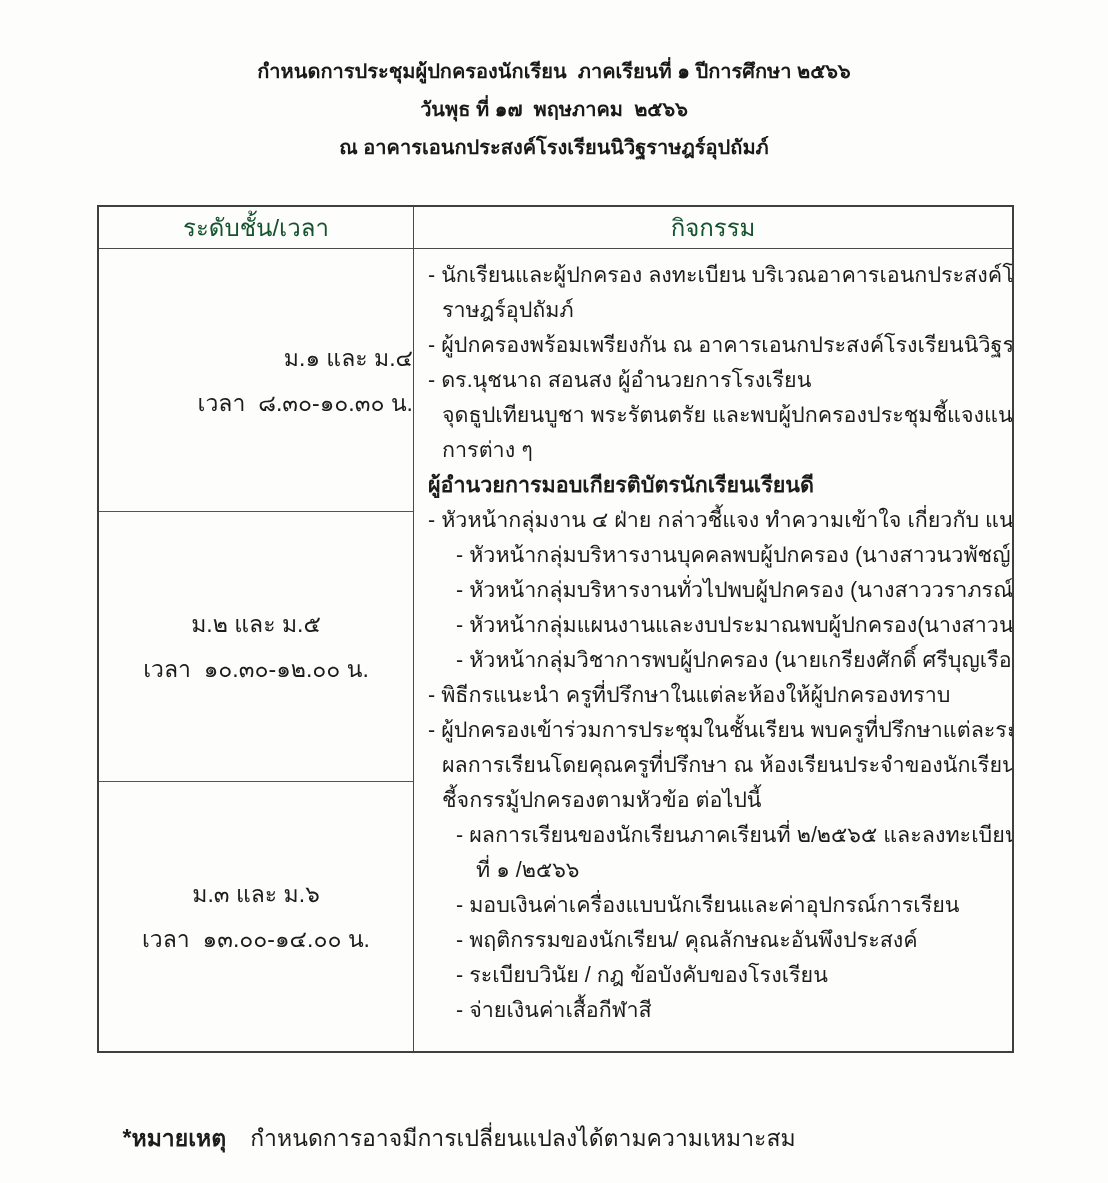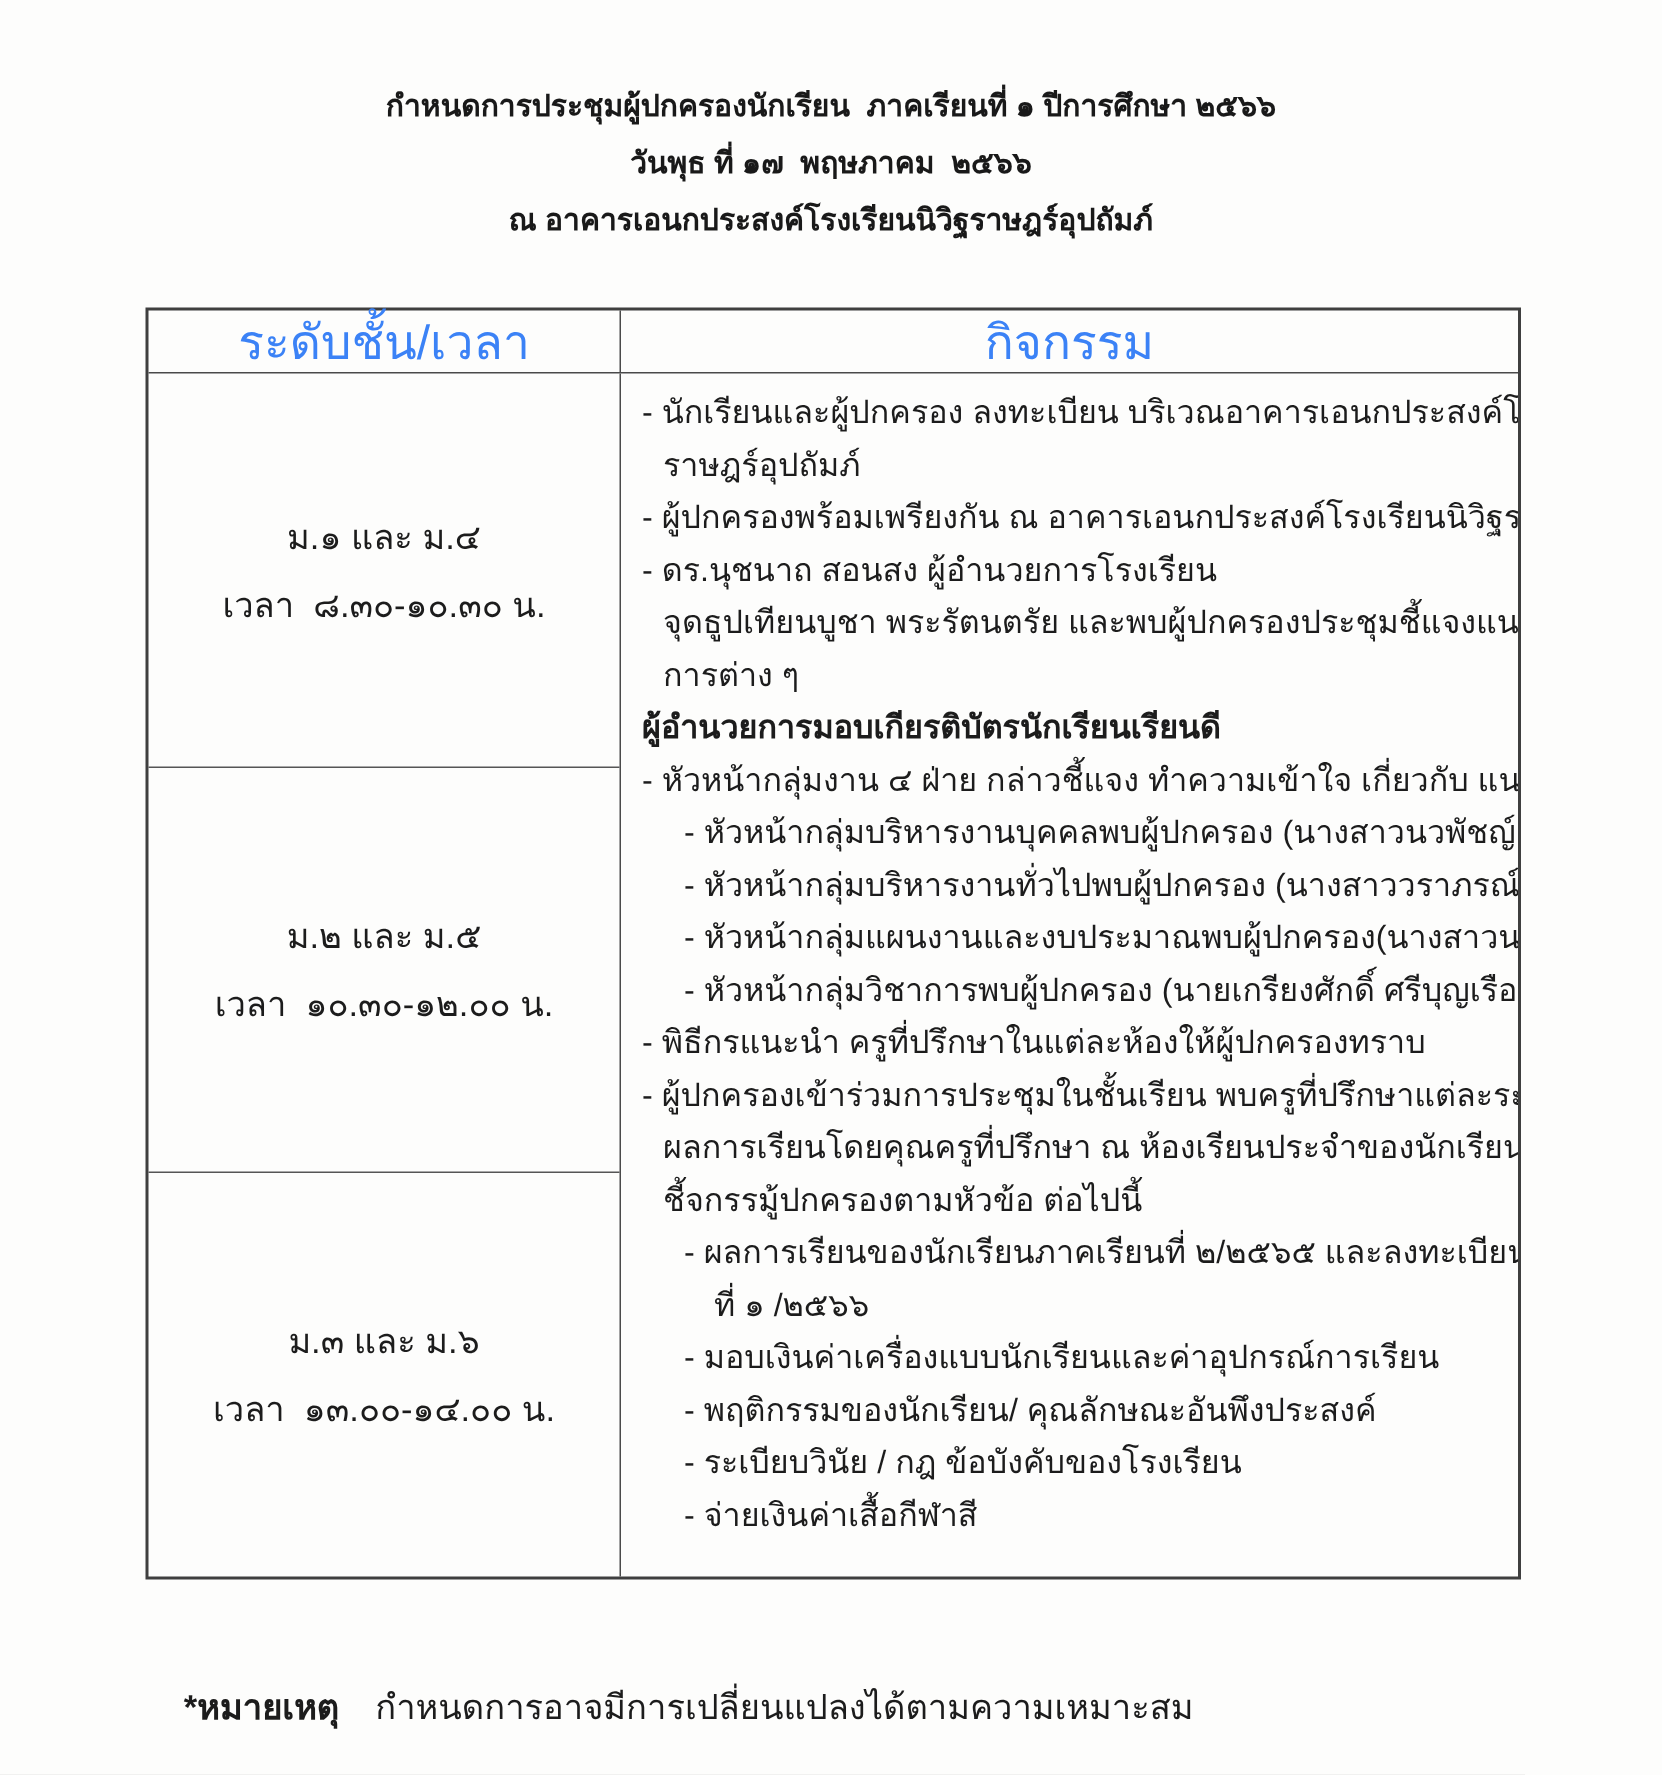--- a/index.html
+++ b/index.html
@@ -49,23 +49,23 @@
     display: flex;
     height: 42px;
     flex: 0 0 42px;
     border-bottom: 1.5px solid #4a4a4a;
     box-sizing: border-box;
   }
   .th {
     display: flex;
     align-items: center;
     justify-content: center;
-    font-size: 32px;
+    font-size: 24px;
     font-weight: 400;
-    color: #3b82f6;
+    color: #14532d;
   }
   .th-left {
     width: 315px;
     flex: 0 0 315px;
     border-right: 1.5px solid #4a4a4a;
     box-sizing: border-box;
   }
   .th-right { flex: 1; }
   .tbody {
     display: flex;
@@ -81,21 +81,21 @@
     flex-direction: column;
   }
   .slot-cell {
     display: flex;
     flex-direction: column;
     align-items: center;
     justify-content: center;
     gap: 15px;
     box-sizing: border-box;
   }
-  .slot-cell.r1 { height: 263px; flex: 0 0 263px; border-bottom: 1.2px solid #555; }
+  .slot-cell.r1 { height: 263px; flex: 0 0 263px; border-bottom: 1.2px solid #555; align-items: flex-end; }
   .slot-cell.r2 { height: 270px; flex: 0 0 270px; border-bottom: 1.2px solid #555; }
   .slot-cell.r3 { flex: 1; }
   .slot-class, .slot-time {
     font-size: 23px;
     line-height: 30px;
     white-space: pre;
     color: #1c1c1c;
   }
   .col-right {
     flex: 1;

